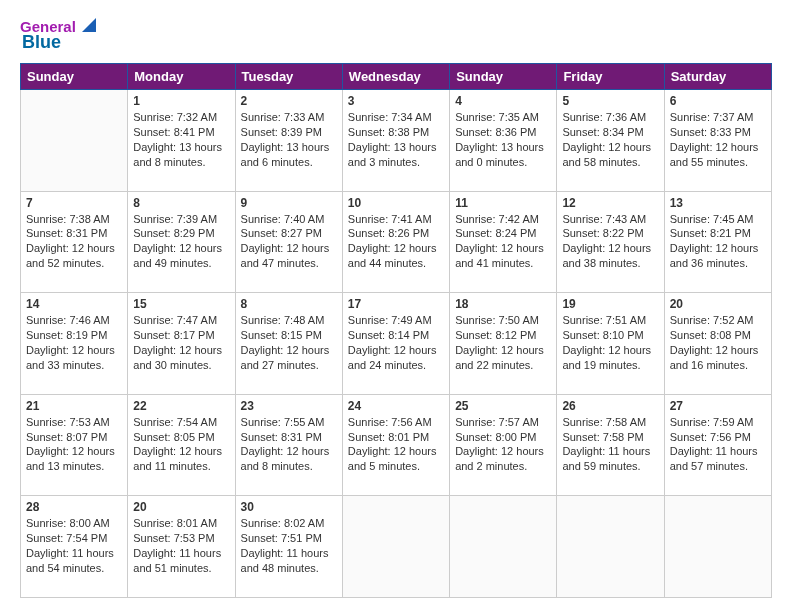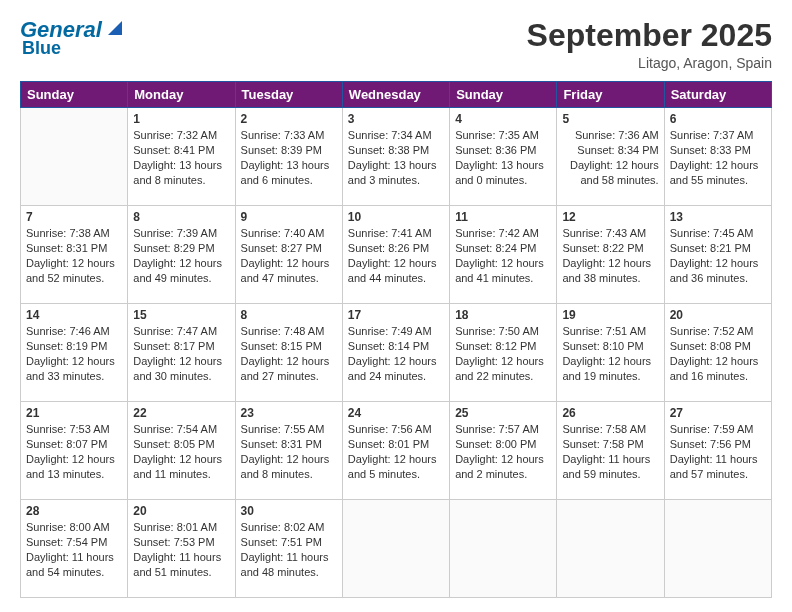--- a/index.html
+++ b/index.html
@@ -22,25 +22,24 @@
       align-items: flex-start;
       justify-content: space-between;
       margin-bottom: 10px;
     }
     .logo {
       display: flex;
       align-items: center;
       gap: 0;
     }
     .logo-text {
-      font-size: 22px;
+      font-size: 15px;
       font-weight: bold;
-      color: #0369a1;
+      color: #a21caf;
       line-height: 1.1;
-      font-style: italic;
     }
     .logo-blue { color: #0369a1; font-size: 18px; font-weight: bold; }
     .title-block {
       text-align: right;
     }
     .month-title {
       font-size: 32px;
       font-weight: bold;
       color: #333;
       line-height: 1.1;
@@ -103,24 +102,20 @@
       <div style="display:flex;flex-direction:column;align-items:flex-start;">
         <div style="display:flex;align-items:center;">
           <span class="logo-text general">General</span>
           <svg width="22" height="22" viewBox="0 0 22 22" style="margin-left:2px;margin-top:-4px;">
             <polygon points="4,18 18,4 18,18" fill="#1a5fb4"></polygon>
           </svg>
         </div>
         <span class="logo-blue" style="margin-top:-4px;margin-left:2px;">Blue</span>
       </div>
     </div>
-    <div class="title-block">
-      <div class="month-title">September 2025</div>
-      <div class="location">Litago, Aragon, Spain</div>
-    </div>
   </div>
 
   <table class="calendar">
     <thead>
       <tr>
       <th>Sunday</th>
           <th>Monday</th>
           <th>Tuesday</th>
           <th>Wednesday</th>
           <th>Sunday</th>
@@ -154,21 +149,21 @@
           </td>
           <td>
             <span class="day-num">4</span>
             <div class="day-info" style="white-space: pre-line;">Sunrise: 7:35 AM
 Sunset: 8:36 PM
 Daylight: 13 hours
 and 0 minutes.</div>
           </td>
           <td>
             <span class="day-num">5</span>
-            <div class="day-info" style="white-space: pre-line; text-align: right;">Sunrise: 7:36 AM
+            <div class="day-info" style="white-space: pre-line;">Sunrise: 7:36 AM
 Sunset: 8:34 PM
 Daylight: 12 hours
 and 58 minutes.</div>
           </td>
           <td>
             <span class="day-num">6</span>
             <div class="day-info" style="white-space: pre-line;">Sunrise: 7:37 AM
 Sunset: 8:33 PM
 Daylight: 12 hours
 and 55 minutes.</div>

